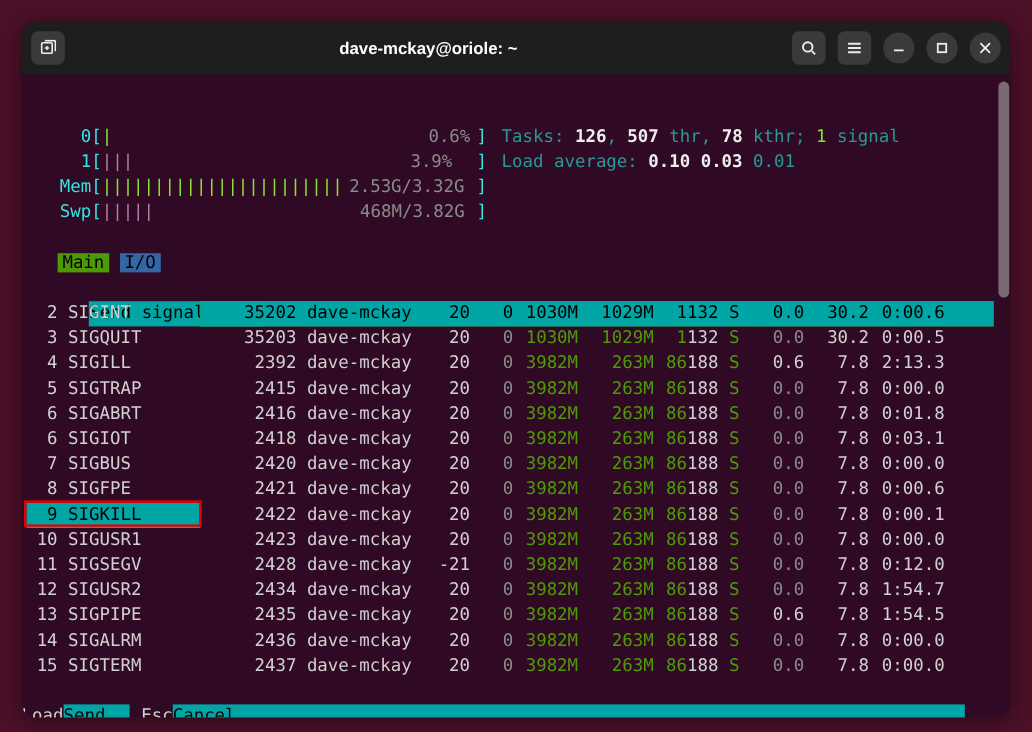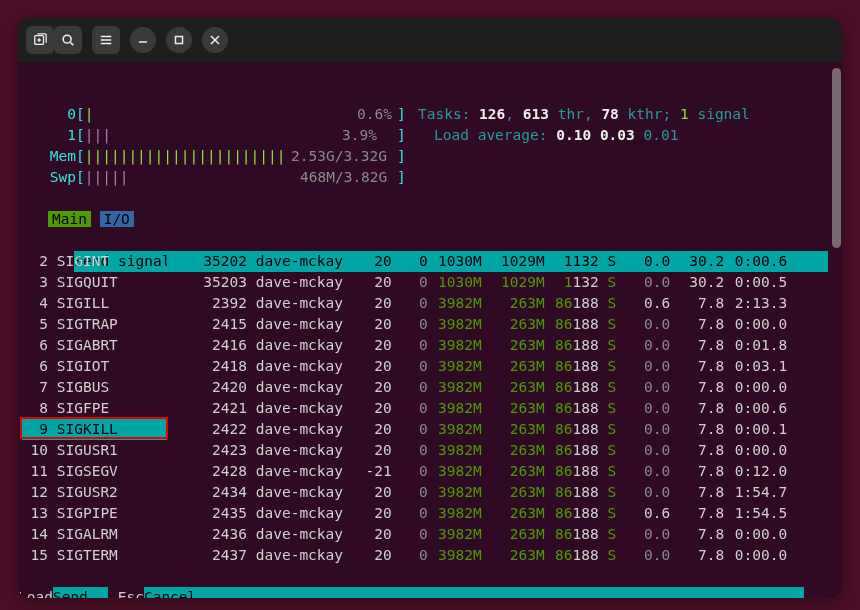--- a/index.html
+++ b/index.html
@@ -35,20 +35,21 @@
   <div class="titlebar">
     <div class="tb-left">
       <div class="tb-btn">
           <svg width="14" height="14" viewBox="0 0 16 16" fill="none" stroke="currentColor" stroke-width="1.5">
             <rect x="2" y="3" width="10" height="10" rx="1"></rect>
             <path d="M5 1h9a1 1 0 0 1 1 1v9"></path>
             <path d="M7 6v4M5 8h4"></path>
           </svg>
         </div>
     </div>
+    <div class="tb-title">dave-mckay@oriole: ~</div>
     <div class="tb-right">
       <div class="tb-btn">
           <svg width="14" height="14" viewBox="0 0 16 16" fill="none" stroke="currentColor" stroke-width="1.8">
             <circle cx="7" cy="7" r="4.5"></circle>
             <path d="M11 11l3 3"></path>
           </svg>
         </div>
       <div class="tb-btn">
           <svg width="14" height="14" viewBox="0 0 16 16" stroke="currentColor" stroke-width="1.8">
             <path d="M2 4h12M2 8h12M2 12h12"></path>
@@ -75,22 +76,22 @@
   <div class="term">
     <div class="scrollbar"></div>
 
     
     <div class="row" style="top:42px"><span class="c-cyan" style="display:inline-block;width:54px;text-align:right">0</span><span class="c-cyan">[</span><span class="c-green">|</span><span class="c-grey" style="position:absolute;left:335px">0.6%</span><span class="c-cyan" style="position:absolute;left:375px">]</span></div>
     <div class="row" style="top:63px"><span class="c-cyan" style="display:inline-block;width:54px;text-align:right">1</span><span class="c-cyan">[</span><span class="c-mag">|||</span><span class="c-grey" style="position:absolute;left:320px">3.9%</span><span class="c-cyan" style="position:absolute;left:375px">]</span></div>
     <div class="row" style="top:84px"><span class="c-cyan" style="display:inline-block;width:54px;text-align:right">Mem</span><span class="c-cyan">[</span><span class="c-green">|||||||||||||||||||||||</span><span style="position:absolute;left:269px"><span class="c-grey">2.53G</span><span class="c-grey">/</span><span class="c-grey">3.32G</span></span><span class="c-cyan" style="position:absolute;left:375px">]</span></div>
     <div class="row" style="top:105px"><span class="c-cyan" style="display:inline-block;width:54px;text-align:right">Swp</span><span class="c-cyan">[</span><span class="c-mag">|||||</span><span style="position:absolute;left:278px"><span class="c-grey">468M</span><span class="c-grey">/</span><span class="c-grey">3.82G</span></span><span class="c-cyan" style="position:absolute;left:375px">]</span></div>
 
     
-    <div class="row" style="top:42px;left:400px"><span class="c-dcyan">Tasks: </span><span class="c-white">126</span><span class="c-dcyan">, </span><span class="c-white">613</span><span class="c-dcyan"> thr, </span><span class="c-white">78</span><span class="c-dcyan"> kthr; </span><span class="c-green">1</span><span class="c-dcyan"> signal</span></div>
-    <div class="row" style="top:63px;left:416px"><span class="c-dcyan">Load average: </span><span class="c-white">0.10</span> <span class="c-white">0.03</span> <span class="c-dcyan">0.01</span></div>
+    <div class="row" style="top:42px;left:400px"><span class="c-dcyan">Tasks: </span><span class="c-white">126</span><span class="c-dcyan">, </span><span class="c-white">507</span><span class="c-dcyan"> thr, </span><span class="c-white">78</span><span class="c-dcyan"> kthr; </span><span class="c-green">1</span><span class="c-dcyan"> signal</span></div>
+    <div class="row" style="top:63px;left:400px"><span class="c-dcyan">Load average: </span><span class="c-white">0.10</span> <span class="c-white">0.03</span> <span class="c-dcyan">0.01</span></div>
 
     
     <div class="row" style="top:147px"><span style="display:inline-block;width:26px"></span><span class="bg-green" style="padding:0 4px">Main</span><span> </span><span class="bg-blue" style="padding:0 4px">I/O</span></div>
 
     
     <div class="row" style="top:168px">
       <span class="bg-cyan" style="display:inline-block;width:145px;padding-left:0">Send signal:</span><span class="bg-green" style="position:absolute;left:145px;right:0;height:21px"><span class="proc-cell" style="width:80px">PID</span> <span style="display:inline-block;width:100px;text-align:left">USER</span><span class="proc-cell" style="width:36px">PRI</span><span class="proc-cell" style="width:36px">NI</span><span class="proc-cell" style="width:54px">VIRT</span><span class="proc-cell" style="width:63px">RES</span><span class="proc-cell" style="width:54px">SHR</span> <span>S</span><span class="proc-cell" style="width:54px">CPU%</span><span class="proc-cell" style="width:54px">MEM%▽</span><span class="proc-cell" style="width:63px">TIME+</span></span>
     </div>
 
     

